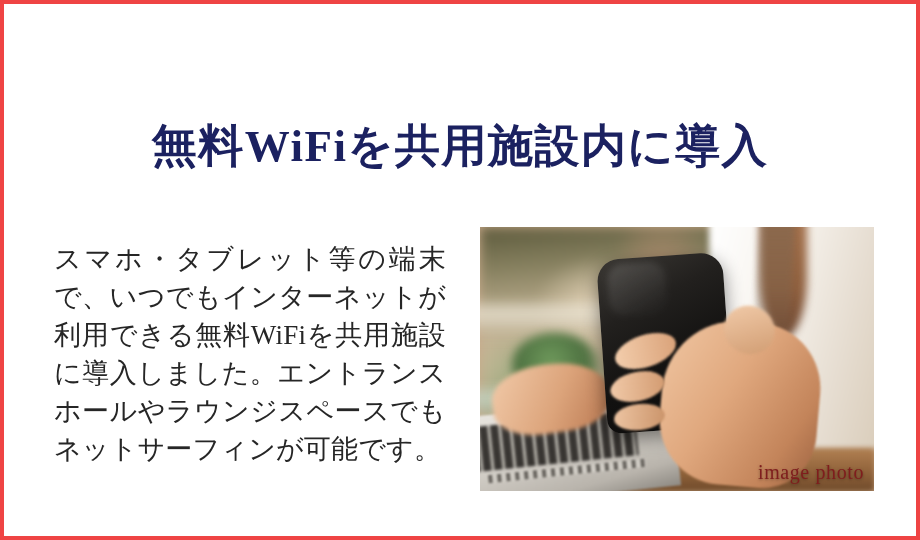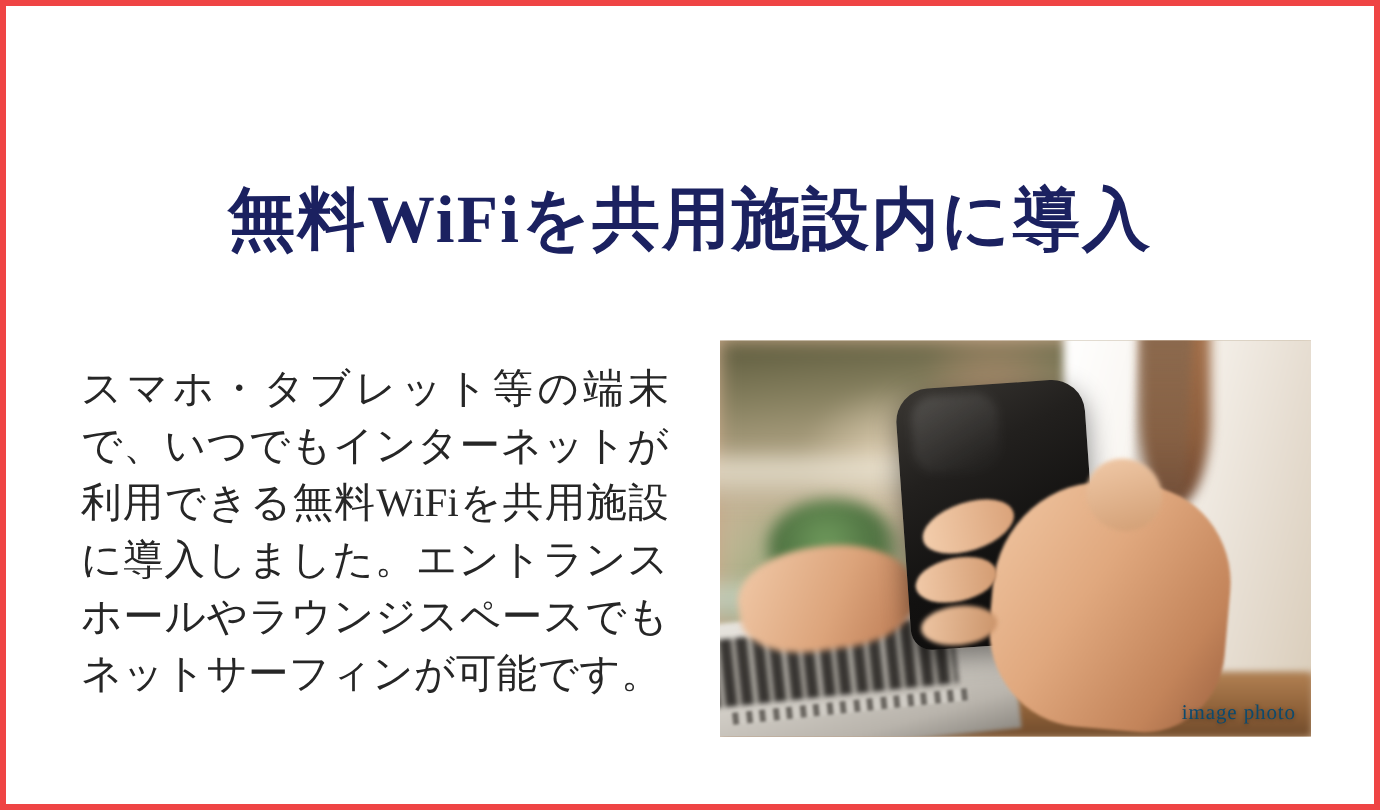--- a/index.html
+++ b/index.html
@@ -270,23 +270,23 @@
     border-radius: 45% 50% 40% 40%;
     background: linear-gradient(120deg, #f2cbaa 0%, #dca47b 55%, #b8764f 100%);
     filter: blur(2px);
     transform: rotate(-8deg);
   }
 
   .photo-caption {
     position: absolute;
     right: 10px;
     bottom: 7px;
-    color: #0c4a6e;
+    color: #7f1d1d;
     font-family: "Liberation Serif", "DejaVu Serif", serif;
-    font-size: 14px;
+    font-size: 20px;
     letter-spacing: 0.6px;
     text-shadow: 0 1px 3px rgba(0,0,0,0.35);
   }
 </style>
 </head>
 <body>
 
 <div class="page">
 
   <h1 class="title">無料WiFiを共用施設内に導入</h1>

